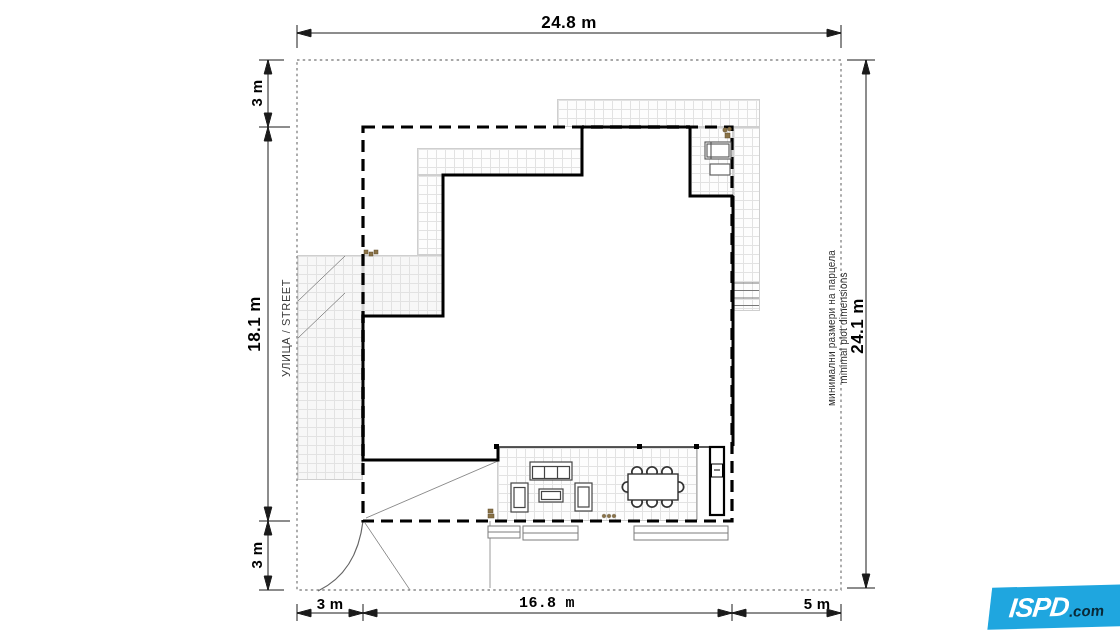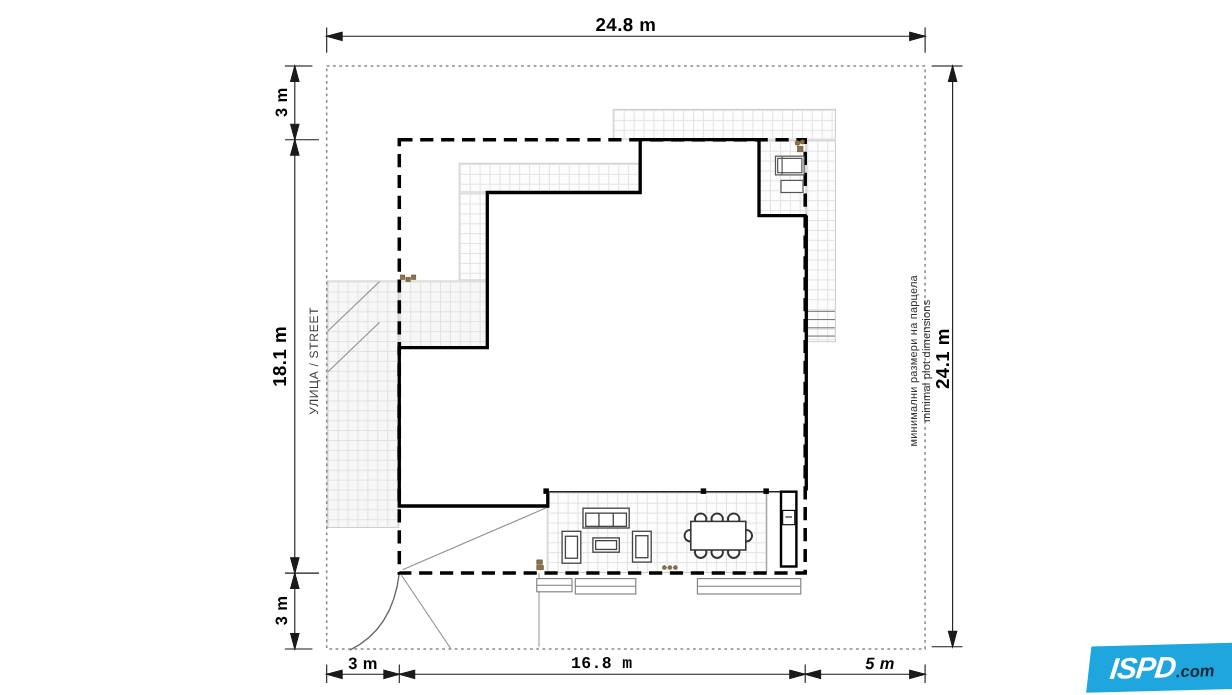--- a/index.html
+++ b/index.html
@@ -191,21 +191,21 @@
 
   <div class="lbl dim-big hcenter" style="left:569px;top:13px;">24.8 m</div>
 
   <div class="lbl dim vrot" style="left:256px;top:93px;">3 m</div>
   <div class="lbl dim-big vrot" style="left:255px;top:324px;">18.1 m</div>
   <div class="lbl dim vrot" style="left:256px;top:555px;">3 m</div>
   <div class="lbl street vrot" style="left:286px;top:328px;">УЛИЦА / STREET</div>
 
   <div class="lbl dim hcenter" style="left:330px;top:595px;">3 m</div>
   <div class="lbl dim hcenter" style="left:547px;top:595px;font-family:Liberation Mono, monospace;">16.8 m</div>
-  <div class="lbl dim hcenter" style="left:800px;top:595px;font-style:italic;">5 m</div>
+  <div class="lbl dim hcenter" style="left:817px;top:595px;">5 m</div>
 
   <div class="lbl note vrot" style="left:831px;top:328px;">минимални размери на парцела</div>
   <div class="lbl note vrot" style="left:843px;top:328px;">minimal plot dimensions</div>
   <div class="lbl dim-big vrot" style="left:858px;top:326px;">24.1 m</div>
 
   <div id="logo" style="background:#1FA6DF;">
     <span class="brand">ISPD</span>
       <span class="suffix">.com</span>
   </div>
 

